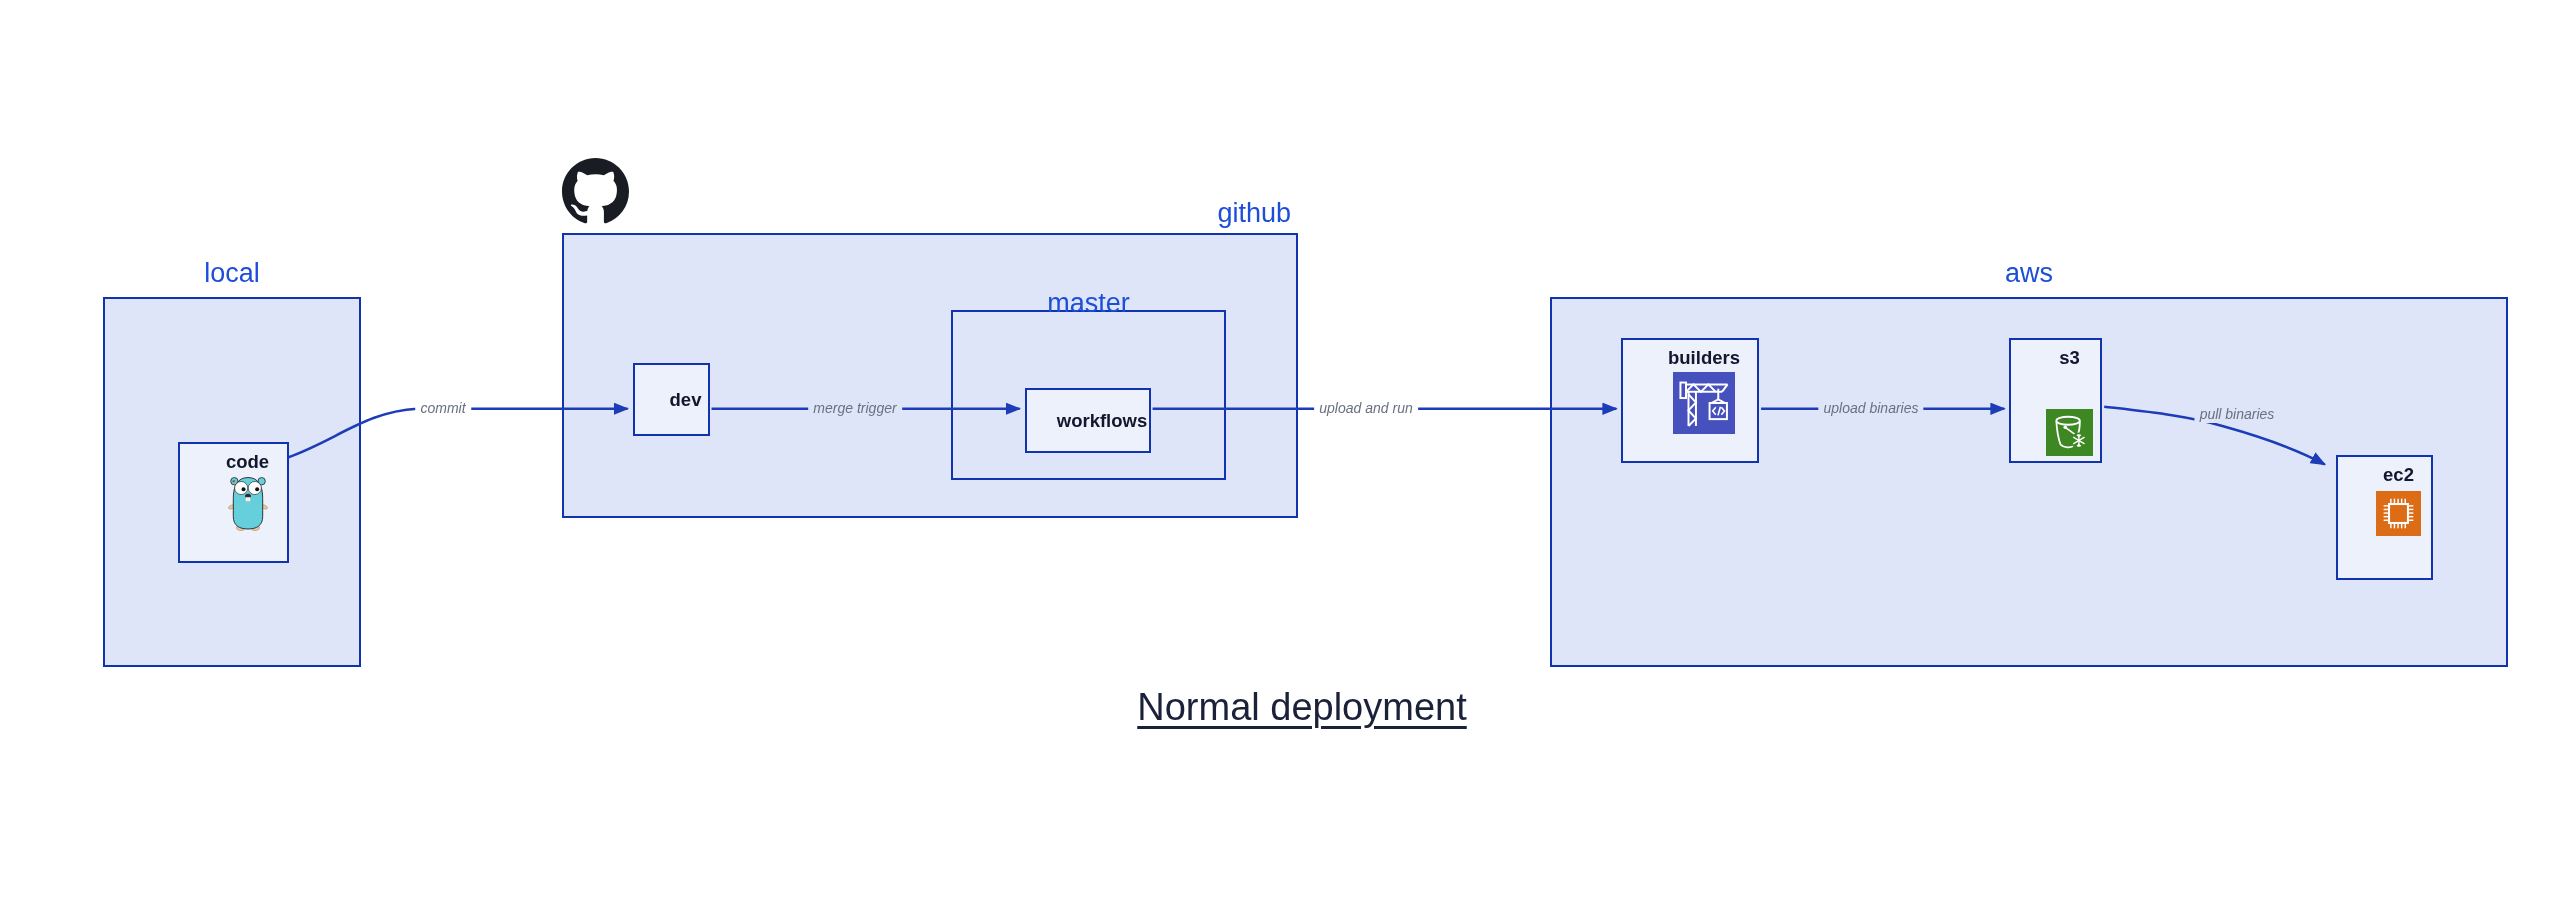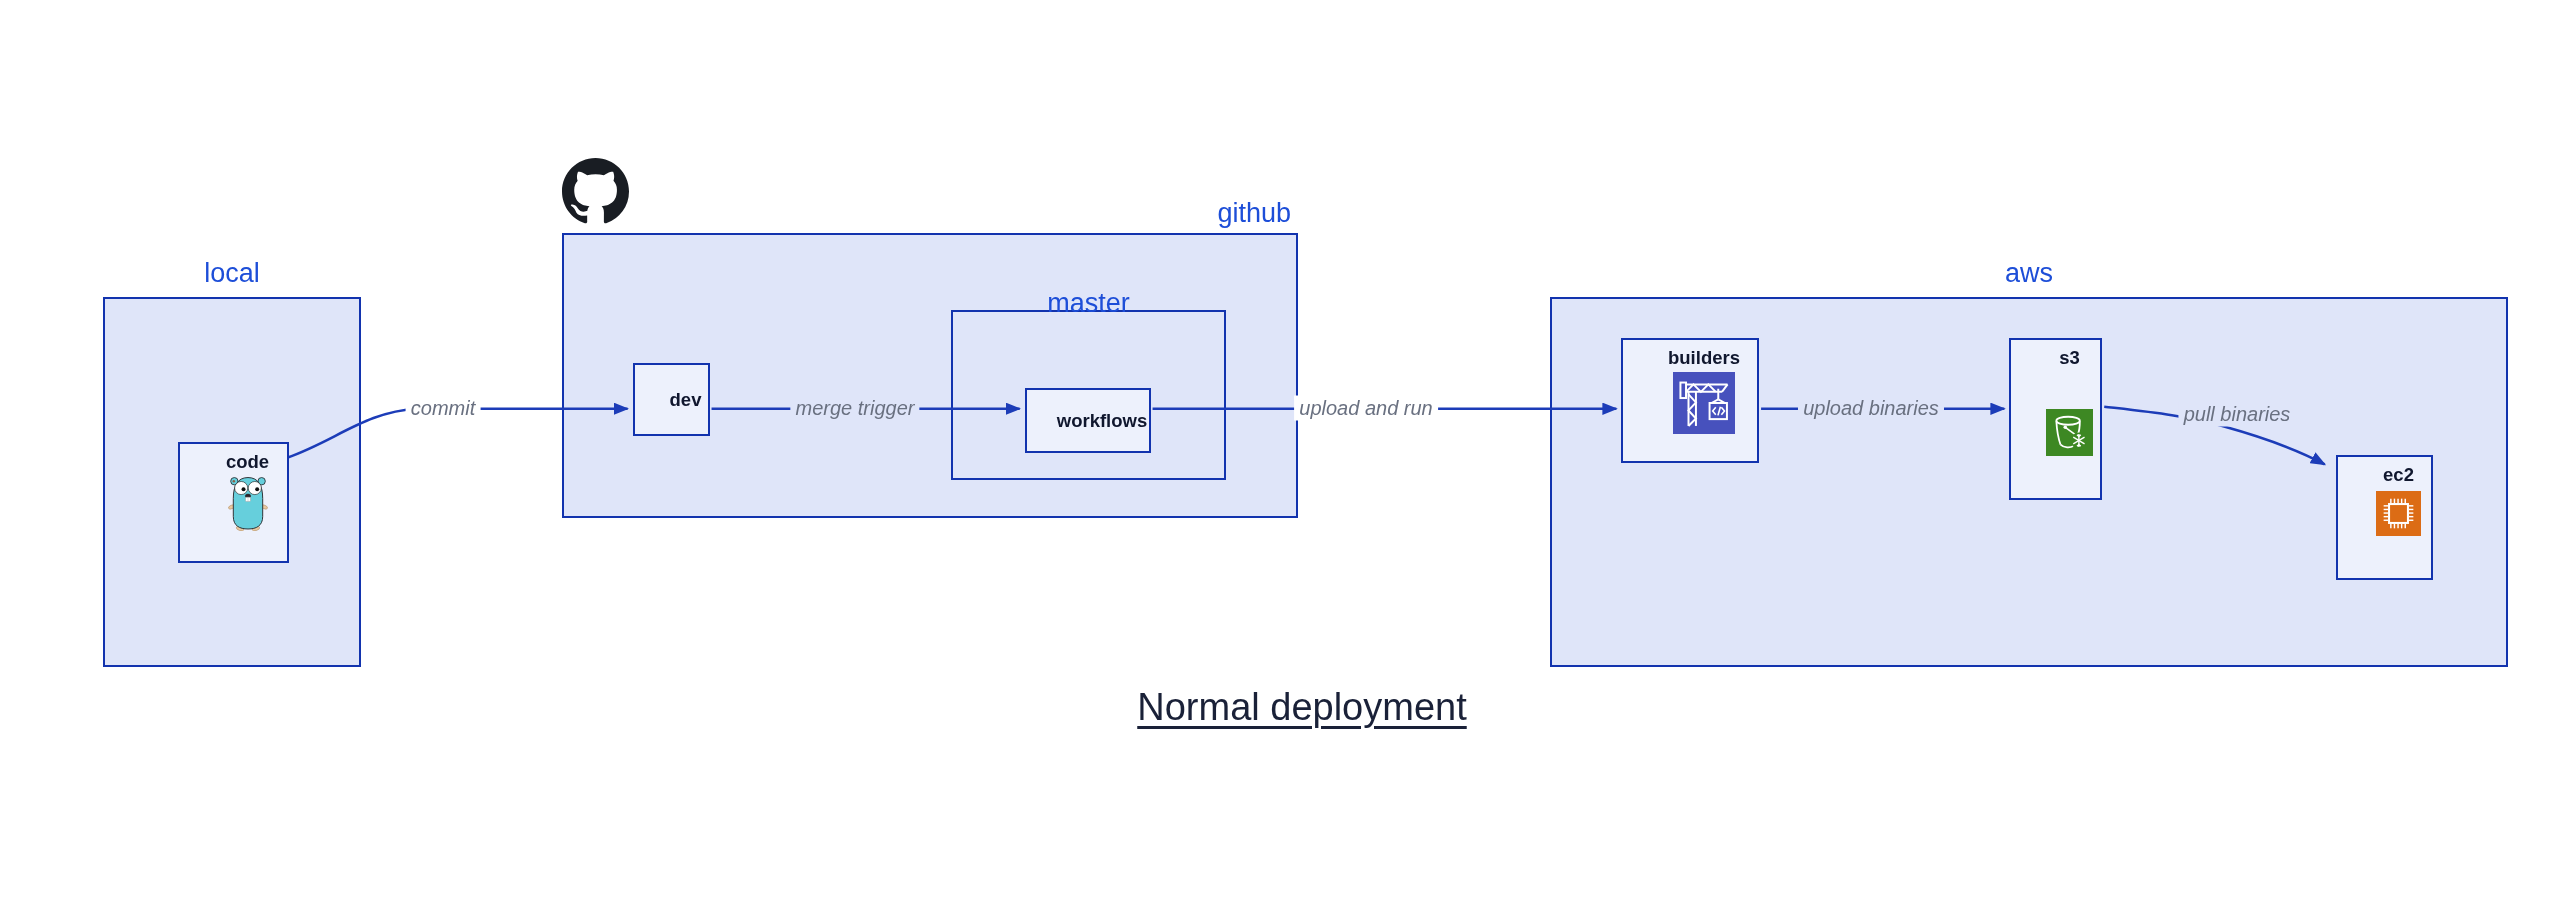--- a/index.html
+++ b/index.html
@@ -25,21 +25,21 @@
   .node-center{justify-content:center;}
   .node-top{padding-top:6.2px;}
   .node-label{
     font-weight:bold;font-size:18.5px;color:#10172e;line-height:23px;white-space:nowrap;
   }
   .edges-svg{position:absolute;left:0;top:0;z-index:2;}
   .container-layer{z-index:1;}
   .node-layer .node-box{z-index:3;padding-left:28px;}
   .edge-label{
     position:absolute;z-index:4;transform:translate(-50%,-50%);
-    font-style:italic;font-size:20px;color:#697080;
+    font-style:italic;font-size:14px;color:#697080;
     padding:1px 5.2px;white-space:nowrap;
   }
   .bg-white{background:#ffffff;}
   .bg-fill{background:#dfe5f9;}
   .diagram-title{
     position:absolute;left:0;width:2604px;top:686px;text-align:center;
     font-size:38px;color:#1a2138;z-index:5;
     text-decoration:underline;text-decoration-thickness:3.1px;text-underline-offset:6.2px;
   }
   .logo{position:absolute;z-index:2;}
@@ -137,21 +137,21 @@
           </g>
           <g fill="none" stroke="#ffffff" stroke-width="2.6">
             <polyline points="69,57 64,63 69,69"></polyline>
             <line x1="72.5" y1="70" x2="76.5" y2="56"></line>
             <polyline points="78,57 83,63 78,69"></polyline>
           </g>
         </svg>
       </div>
     </div>
 
-    <div class="node-box node-top" style="left:2009px;top:338px;width:93px;height:162px;gap:35px;">
+    <div class="node-box node-top" style="left:2009px;top:338px;width:93px;height:125px;gap:35px;">
       <div class="node-label">s3</div>
       <div style="margin-top:5.2px;">
         <svg class="icon-svg" width="47" height="47" viewBox="0 0 100 100">
           <rect x="0" y="0" width="100" height="100" fill="#3d8823"></rect>
           <g fill="none" stroke="#ffffff" stroke-width="3.8">
             <ellipse cx="47" cy="25" rx="25" ry="8.5"></ellipse>
             <path d="M22,26 C23,43 26,62 31,76"></path>
             <path d="M72,26 C72,36 71,46 68,54"></path>
             <path d="M31,76 C38,83 52,83 58,79"></path>
           </g>

